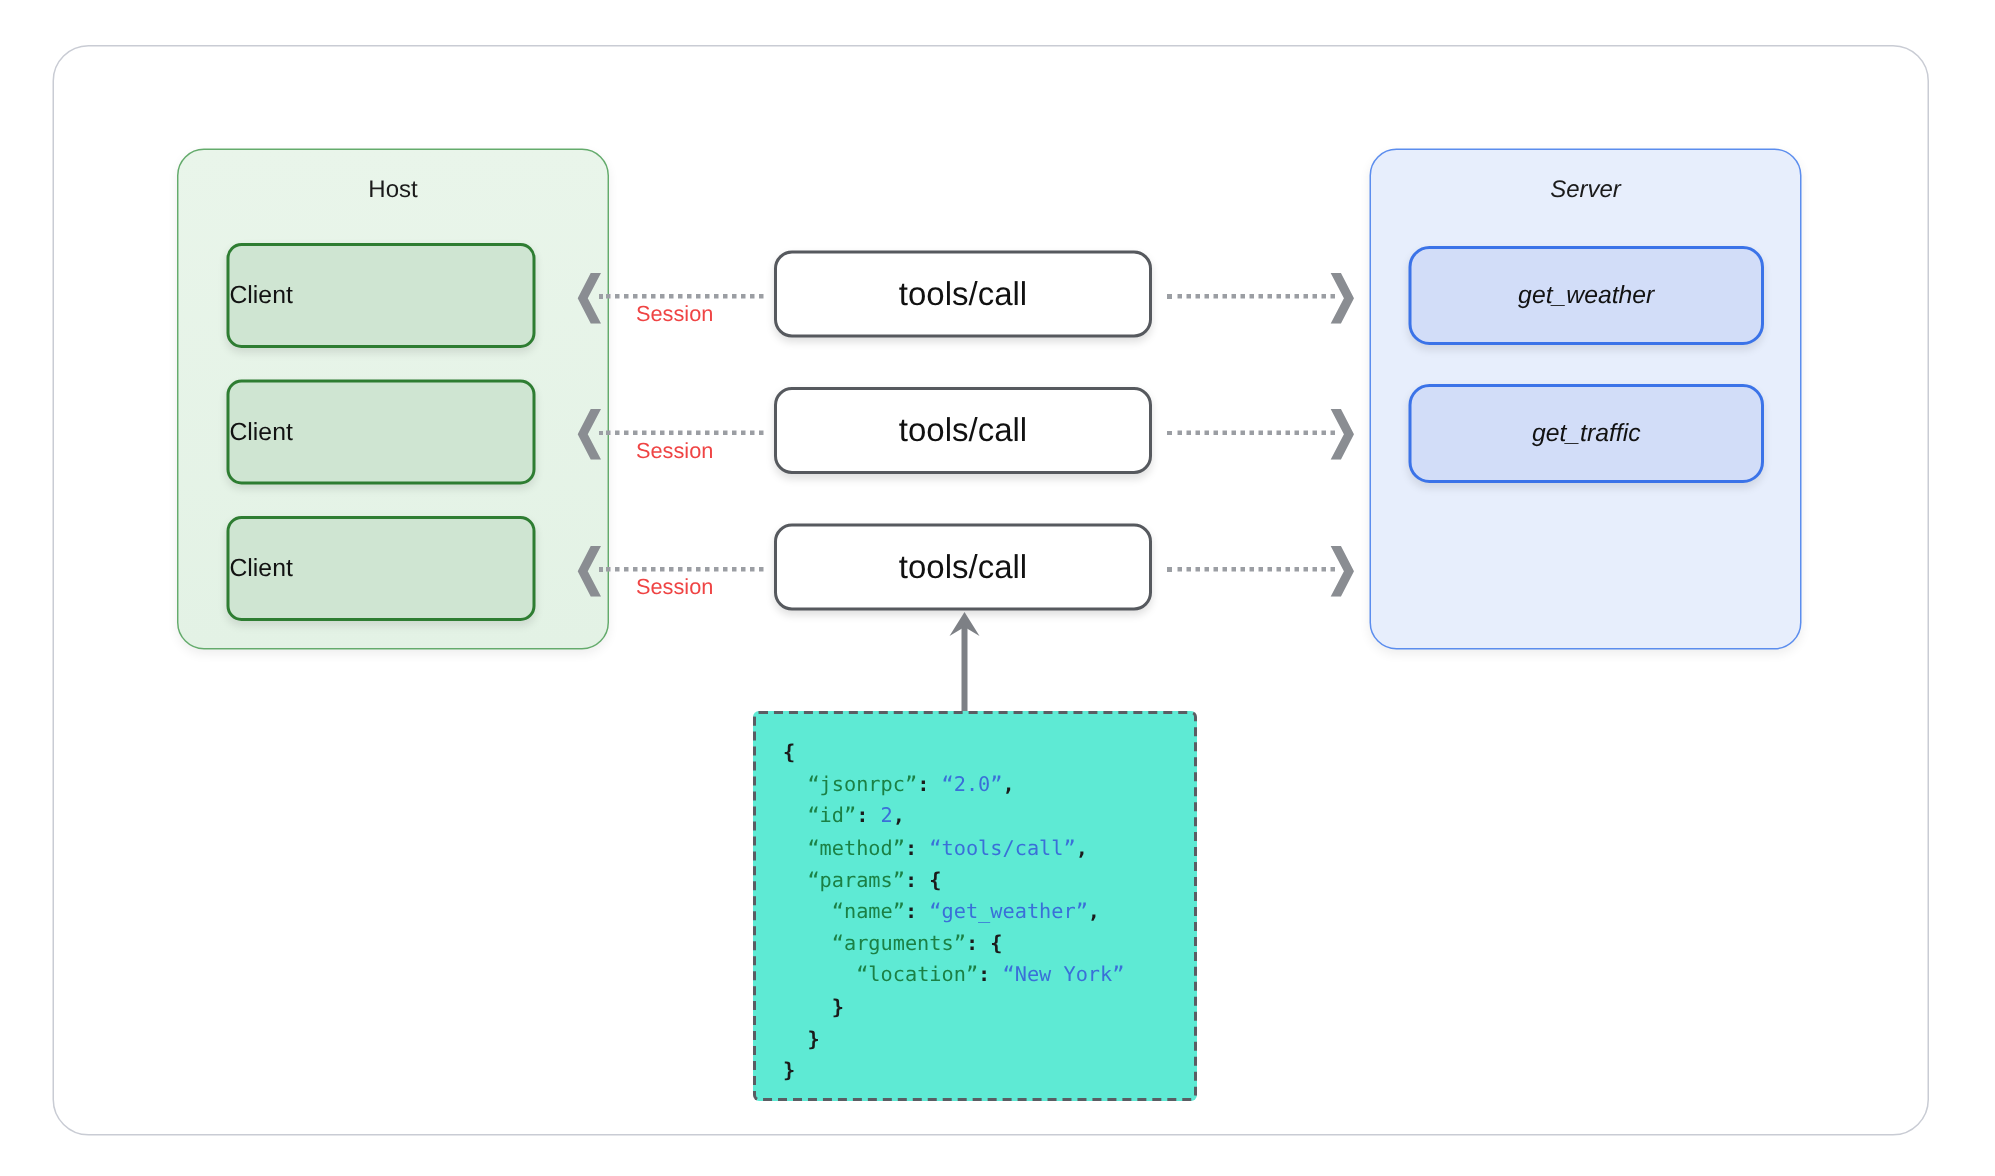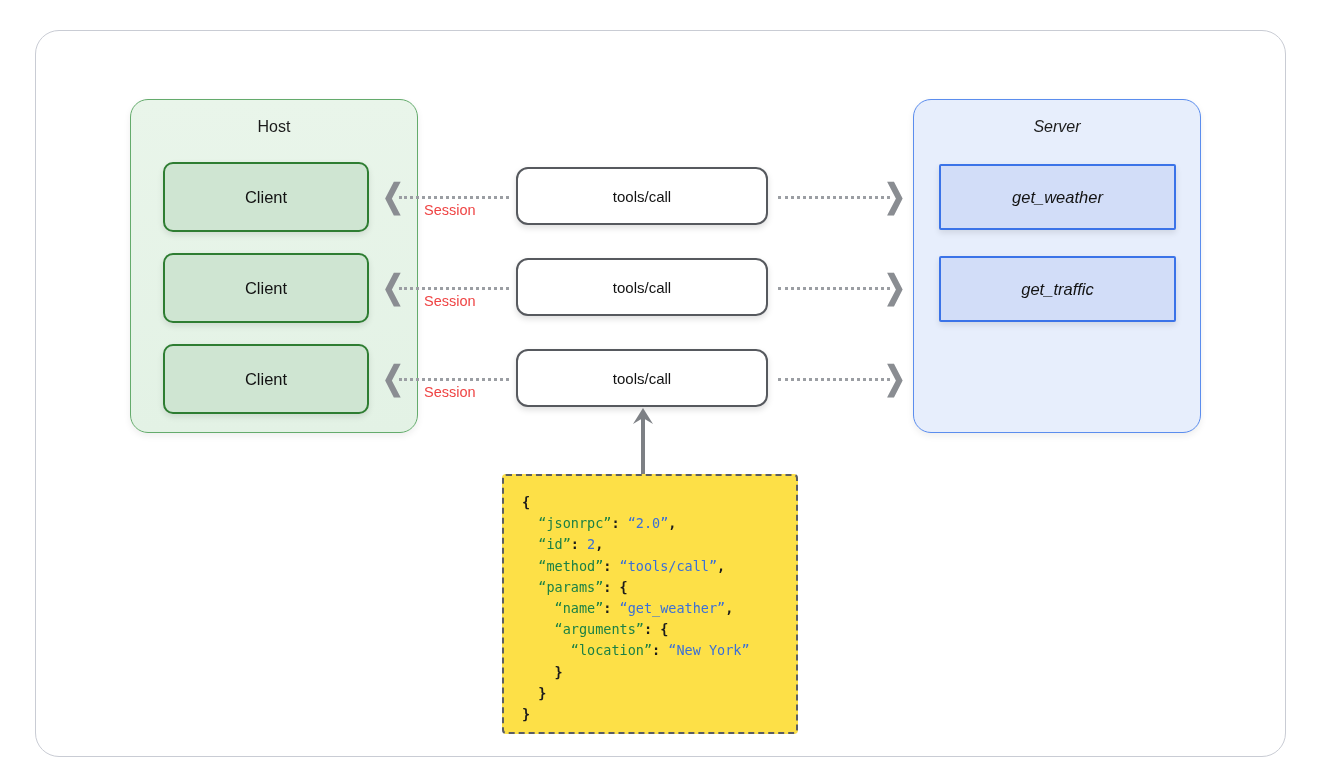--- a/index.html
+++ b/index.html
@@ -52,21 +52,20 @@
     position: absolute;
     left: 118px;
     top: 99px;
     width: 288px;
     height: 334px;
     box-sizing: border-box;
     background: linear-gradient(180deg, #e9f5ea 0%, #e3f2e5 100%);
     border: 1.6px solid #64ab6c;
     border-radius: 18px;
     box-shadow: 0 3px 7px rgba(0,0,0,0.07);
-    margin-left: 12px;
   }
   .panel-title {
     position: absolute;
     left: 0;
     right: 0;
     top: 18px;
     text-align: center;
     font-size: 16px;
     color: #1b1b1b;
   }
@@ -76,21 +75,21 @@
     left: 32px;
     width: 206px;
     height: 70px;
     box-sizing: border-box;
     background: #cfe5d2;
     border: 2px solid #2e7d32;
     border-radius: 10px;
     box-shadow: 0 3px 6px rgba(0,0,0,0.10);
     display: flex;
     align-items: center;
-    justify-content: center;
+    justify-content: flex-start;
     font-size: 16.5px;
     color: #121212;
   }
   .client-1 { top: 62px; }
   .client-2 { top: 153px; }
   .client-3 { top: 244px; }
 
   
   .server-panel {
     position: absolute;
@@ -106,21 +105,21 @@
     font-style: italic;
   }
   .tool-box {
     position: absolute;
     left: 25px;
     width: 237px;
     height: 66px;
     box-sizing: border-box;
     background: #d2ddf8;
     border: 2px solid #3b73e8;
-    border-radius: 2px;
+    border-radius: 14px;
     box-shadow: 0 3px 6px rgba(0,0,0,0.10);
     display: flex;
     align-items: center;
     justify-content: center;
     font-size: 16.5px;
     color: #121212;
   }
   .tool-1 { top: 64px; }
   .tool-2 { top: 156px; }
 
@@ -131,21 +130,21 @@
     width: 252px;
     height: 58px;
     box-sizing: border-box;
     background: #ffffff;
     border: 2px solid #56595e;
     border-radius: 12px;
     box-shadow: 0 3px 6px rgba(0,0,0,0.13);
     display: flex;
     align-items: center;
     justify-content: center;
-    font-size: 15px;
+    font-size: 22px;
     color: #111111;
   }
   .call-1 { top: 167px; }
   .call-2 { top: 258px; }
   .call-3 { top: 349px; }
 
   
   .dotted-seg {
     position: absolute;
     height: 0;
@@ -194,21 +193,21 @@
   }
 
   
   .json-box {
     position: absolute;
     left: 502px;
     top: 474px;
     width: 296px;
     height: 260px;
     box-sizing: border-box;
-    background: #fde047;
+    background: #5eead4;
     border: 2.5px dashed #5a5d63;
     border-radius: 4px;
   }
   .json-code {
     position: absolute;
     left: 18px;
     top: 16px;
     margin: 0;
     font-family: "DejaVu Sans Mono", monospace;
     font-size: 13.5px;

